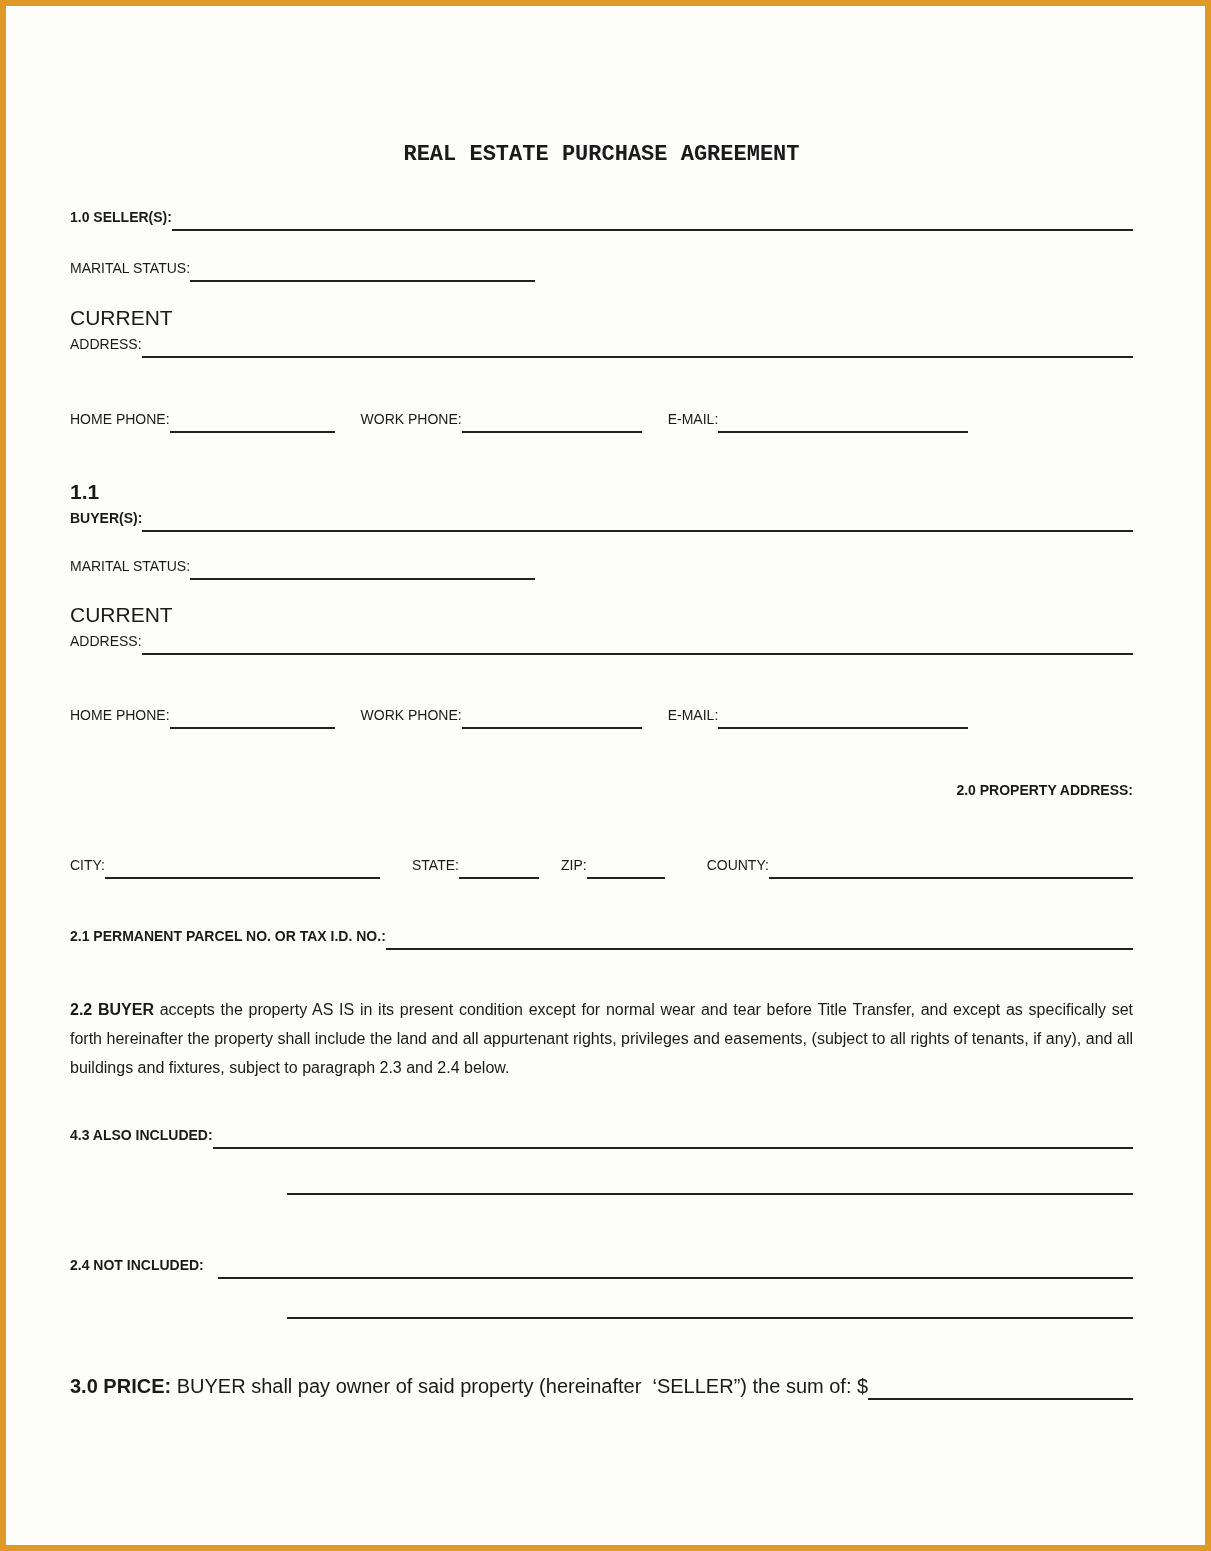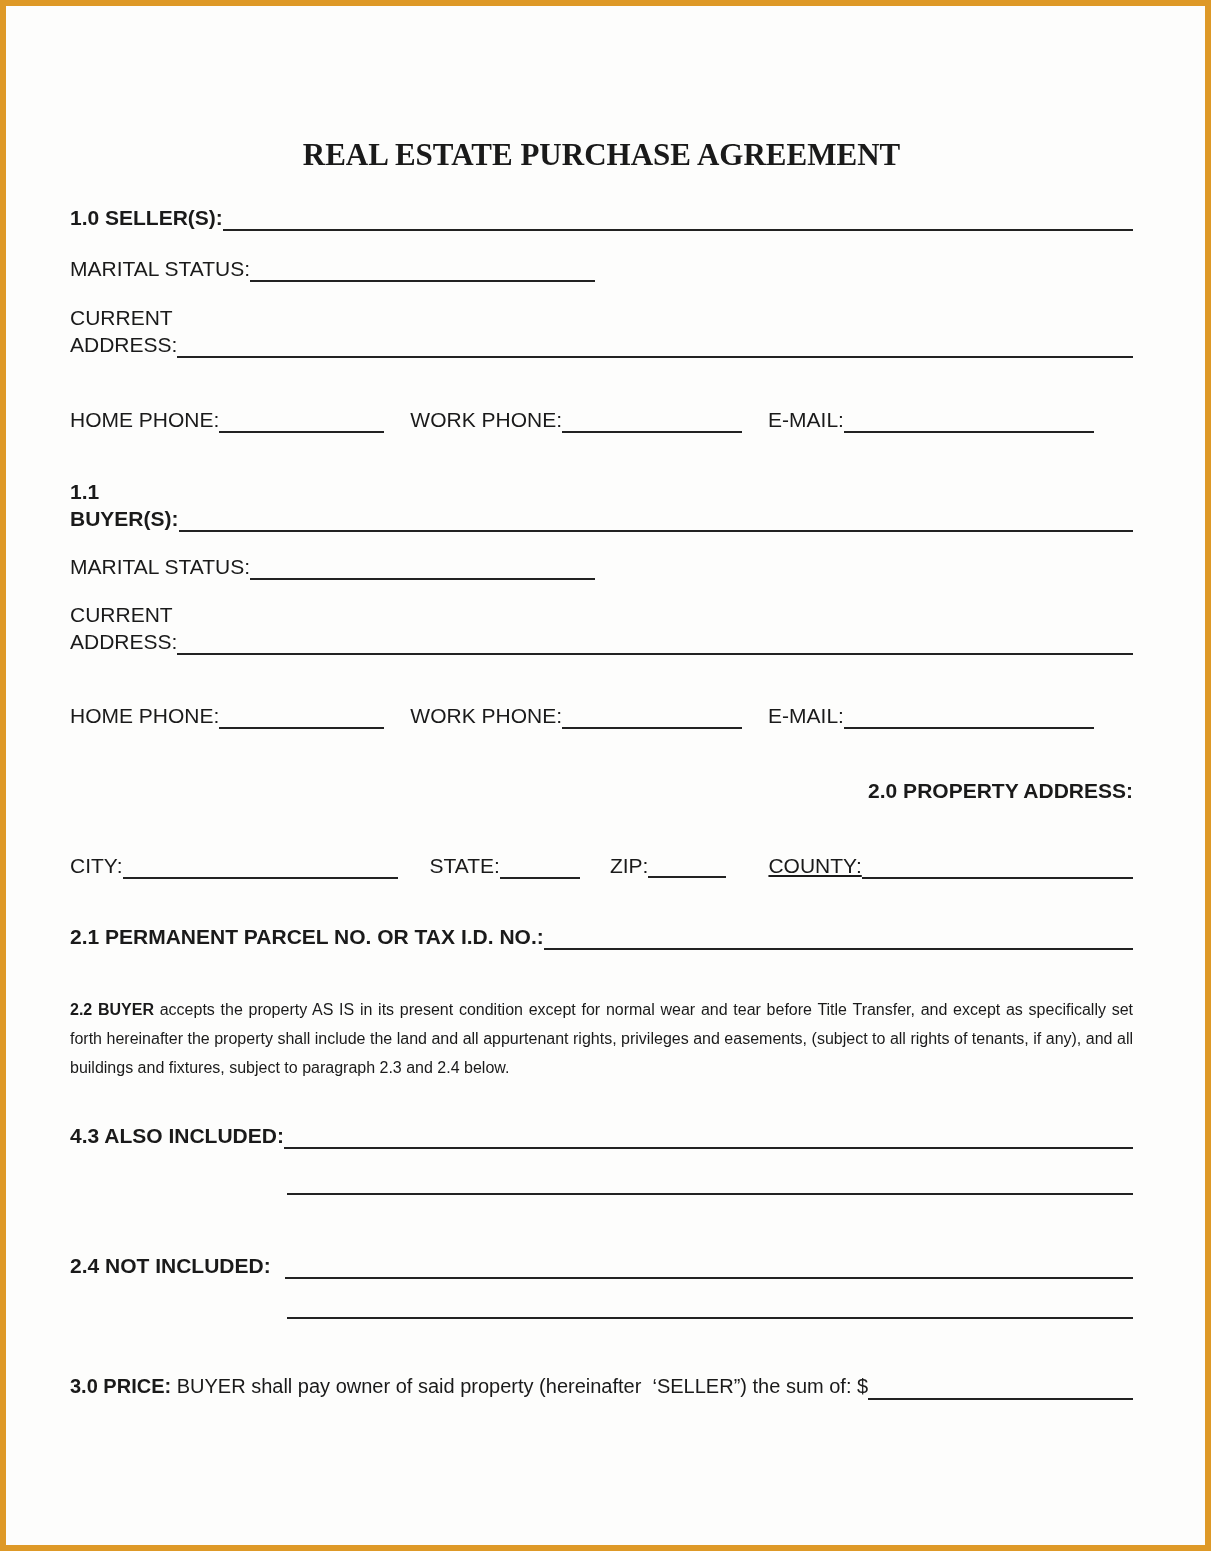--- a/index.html
+++ b/index.html
@@ -9,53 +9,53 @@
     width: 1211px;
     height: 1551px;
     border: 6px solid #DE9927;
     background: #FDFDFC;
     padding: 0 72px 0 64px;
     font-family: "Liberation Sans", sans-serif;
     color: #1A1A1A;
     overflow: hidden;
   }
   .title {
-    font-family: Liberation Serif, serif;
-    font-size: 31px;
+    font-family: Liberation Mono, monospace;
+    font-size: 22px;
     font-weight: bold;
     line-height: 36px;
     text-align: center;
     margin-top: 131px;
     white-space: nowrap;
   }
-  .row { display: flex; align-items: flex-end; font-size: 21px; line-height: 27px; }
+  .row { display: flex; align-items: flex-end; font-size: 14px; line-height: 27px; }
   .b { font-weight: bold; }
   .blank {
     display: inline-block;
     height: 24px;
     border-bottom: 2px solid #222222;
   }
-  .fill { flex: 1 1 auto; text-decoration: underline; }
+  .fill { flex: 1 1 auto; }
   .grp { display: flex; align-items: flex-end; }
   .stack { font-size: 21px; line-height: 27px; }
   .para { font-size: 16px; line-height: 29px; text-align: justify; }
   .pre { white-space: pre-wrap; }
   .cont-row { display: flex; }
   .cont-row .blank { margin-left: 217px; }
 
   .w-marital { width: 345px; }
   .w-home { width: 165px; }
   .w-work { width: 180px; }
   .w-email { width: 250px; }
   .w-city { width: 275px; }
   .w-state { width: 80px; }
   .w-zip { width: 78px; }
   .gap-a { margin-left: 26px; margin-top: 26px; }
   .gap-city { margin-left: 32px; }
-  .gap-state { margin-left: 30px; align-items: center; }
+  .gap-state { margin-left: 22px; }
   .gap-zip { margin-left: 42px; }
   .gap-colon { margin-left: 14px; }
 
   .mt-seller { margin-top: 31px; }
   .mt-marital1 { margin-top: 24px; }
   .mt-current1 { margin-top: 22px; }
   .mt-phones1 { margin-top: 22px; }
   .mt-buyerblock { margin-top: 45px; }
   .mt-marital2 { margin-top: 21px; }
   .mt-current2 { margin-top: 21px; }

